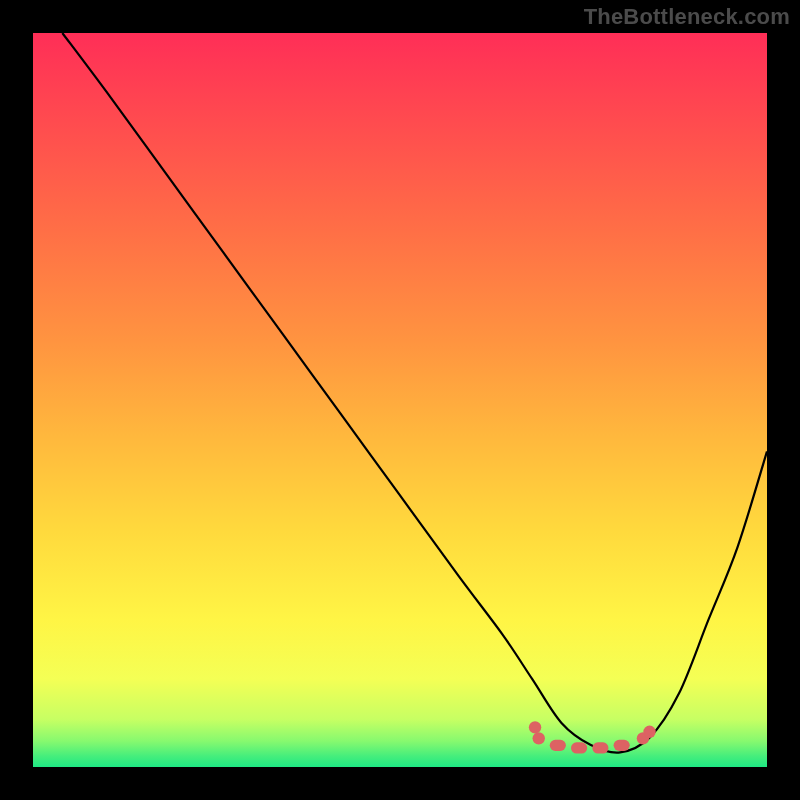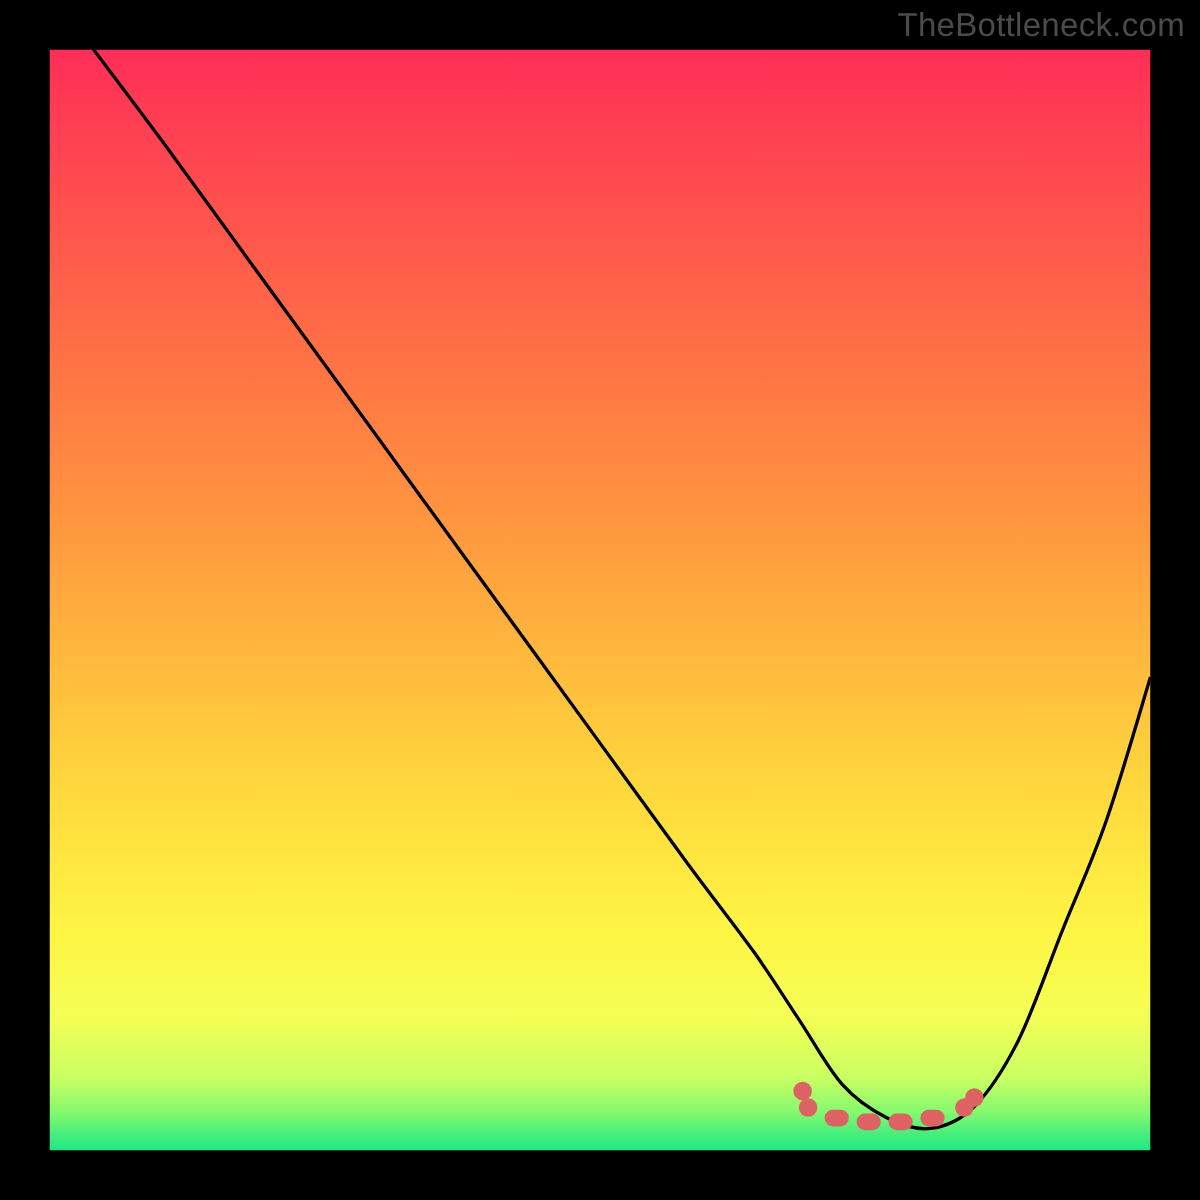--- a/index.html
+++ b/index.html
@@ -16,21 +16,21 @@
     width: 800px;
     height: 800px;
     background: #000;
   }
   .watermark {
     position: absolute;
     top: 4px;
     right: 10px;
     color: #4b4b4b;
     font-size: 22px;
-    font-weight: 400;
+    font-weight: 700;
     letter-spacing: 0.2px;
     z-index: 50;
   }
   .plot-frame {
     position: absolute;
     left: 33px;
     top: 33px;
     width: 734px;
     height: 734px;
     background: #000;

